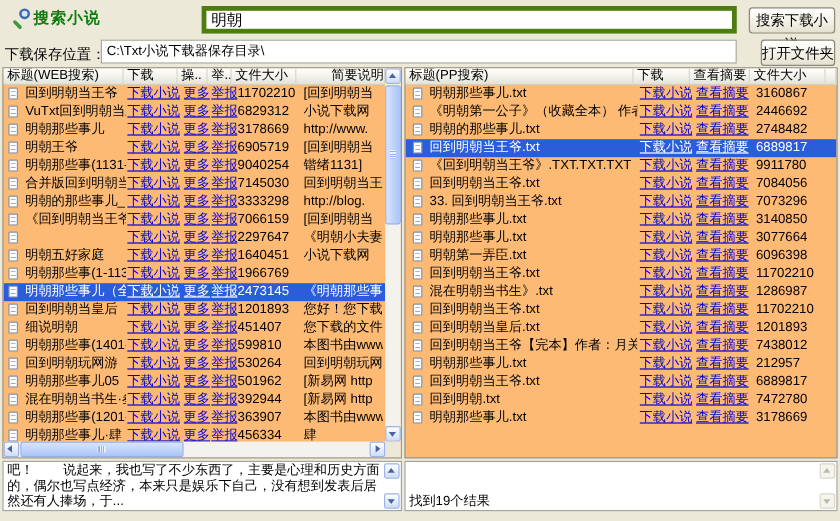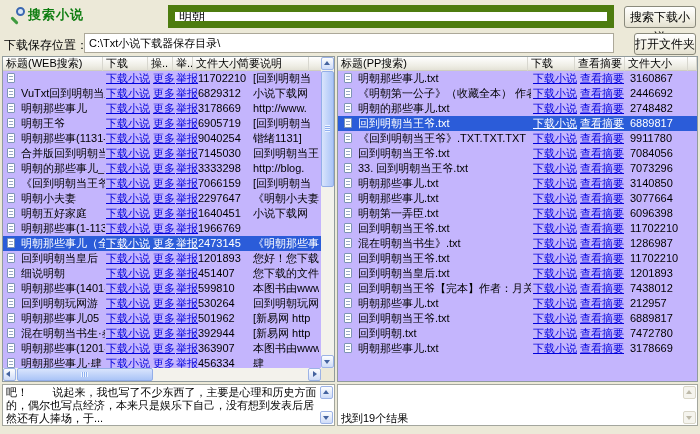--- a/index.html
+++ b/index.html
@@ -11,52 +11,52 @@
     font-size:11px;color:#000;
     overflow:hidden;
   }
   
   .logo-icon{position:absolute;left:8px;top:7px;width:20px;height:18px;}
   .logo-icon .ring{position:absolute;right:3px;top:0;width:9px;height:9px;border:2px solid #3a67b1;border-radius:50%;background:#d8e6f4;}
   .logo-icon .handle{position:absolute;left:2px;bottom:3px;width:9px;height:3px;background:#3f9b3f;transform:rotate(45deg);border-radius:2px;}
   .logo-text{position:absolute;left:28px;top:6px;font-size:13px;font-weight:bold;color:var(--logo);letter-spacing:1px;}
   .search-input{
     position:absolute;left:168px;top:5px;width:446px;height:23px;
-    border:7px solid #4d7c0f;background:#fff;font-size:13px;padding:0 4px;
+    border:4px solid #4d7c0f;background:#fff;font-size:13px;padding:0 4px;
     font-family:"Liberation Sans","DejaVu Sans",sans-serif;
   }
   .xpbtn{
     position:absolute;height:22px;
     border:1px solid #8a8a7c;border-radius:3px;
     background:linear-gradient(#ffffff,#f2f0e4 60%,#e3e0cf);
     font-size:12px;text-align:center;line-height:20px;cursor:pointer;
     font-family:"Liberation Sans","DejaVu Sans",sans-serif;
   }
   .btn-search{left:624px;top:6px;width:72px;}
   .btn-open{left:634px;top:33px;width:62px;}
   .path-label{position:absolute;left:4px;top:37px;font-size:12px;}
   .path-box{
     position:absolute;left:84px;top:33px;width:530px;height:20px;
     background:#fff;border:1px solid #aca899;line-height:18px;padding:0 4px;
     overflow:hidden;white-space:nowrap;
   }
   
-  .panel{position:absolute;top:56px;background:#c4b5fd;border:1px solid #919b9c;}
+  .panel{position:absolute;top:56px;background:#fdba74;border:1px solid #919b9c;}
   .panel-left{left:2px;width:333px;height:326px;}
   .panel-right{left:337px;width:361px;height:326px;padding-left:41px;}
   .hdr{position:absolute;left:0;top:0;height:14px;background:linear-gradient(#ffffff,#efeee6 65%,#e4e2d6);border-bottom:1px solid #cfcec1;}
   .panel-left .hdr{width:318px;}
   .panel-right .hdr{width:359px;}
   .hc{position:absolute;top:0;height:14px;line-height:13px;border-right:1px solid #d8d7cf;padding-left:3px;overflow:hidden;white-space:nowrap;font-size:11px;}
   .panel-left .h0{left:0;width:100px;}
   .panel-left .h1{left:100px;width:45px;}
   .panel-left .h2{left:145px;width:25px;}
   .panel-left .h3{left:170px;width:20px;}
   .panel-left .h4{left:190px;width:54px;}
-  .panel-left .h5{left:232px;width:74px;}
+  .panel-left .h5{left:244px;width:74px;text-align:right;}
   .panel-right .h0{left:0;width:190px;}
   .panel-right .h1{left:190px;width:47px;}
   .panel-right .h2{left:237px;width:50px;}
   .panel-right .h3{left:287px;width:63px;}
   .panel-right .h4{left:350px;width:9px;}
   .list{position:absolute;left:0;top:14px;overflow:hidden;}
   .panel-left .list{width:318px;height:298px;}
   .panel-right .list{width:359px;height:310px;}
   .trow{position:relative;height:15px;line-height:15px;white-space:nowrap;cursor:default;}
   .trow.sel{background:var(--sel);}
@@ -128,20 +128,21 @@
     <span class="hc h0">标题(WEB搜索)</span>
     <span class="hc h1">下载</span>
     <span class="hc h2">操..</span>
     <span class="hc h3">举..</span>
     <span class="hc h4">文件大小</span>
     <span class="hc h5">简要说明</span>
   </div>
   <div class="list">
       <div class="trow">
         <span class="doc"></span>
+        <span class="c t1">回到明朝当王爷</span>
         <a class="lnk x1">下载小说</a>
         <a class="lnk x2">更多</a>
         <a class="lnk x3">举报</a>
         <span class="c s1">11702210</span>
         <span class="c d1">[回到明朝当</span>
       </div>
       <div class="trow">
         <span class="doc"></span>
         <span class="c t1">VuTxt回到明朝当王爷</span>
         <a class="lnk x1">下载小说</a>
@@ -199,21 +200,20 @@
         <span class="doc"></span>
         <span class="c t1">《回到明朝当王爷》</span>
         <a class="lnk x1">下载小说</a>
         <a class="lnk x2">更多</a>
         <a class="lnk x3">举报</a>
         <span class="c s1">7066159</span>
         <span class="c d1">[回到明朝当</span>
       </div>
       <div class="trow">
         <span class="doc"></span>
-        <span class="c t1">明朝小夫妻</span>
         <a class="lnk x1">下载小说</a>
         <a class="lnk x2">更多</a>
         <a class="lnk x3">举报</a>
         <span class="c s1">2297647</span>
         <span class="c d1">《明朝小夫妻</span>
       </div>
       <div class="trow">
         <span class="doc"></span>
         <span class="c t1">明朝五好家庭</span>
         <a class="lnk x1">下载小说</a>

